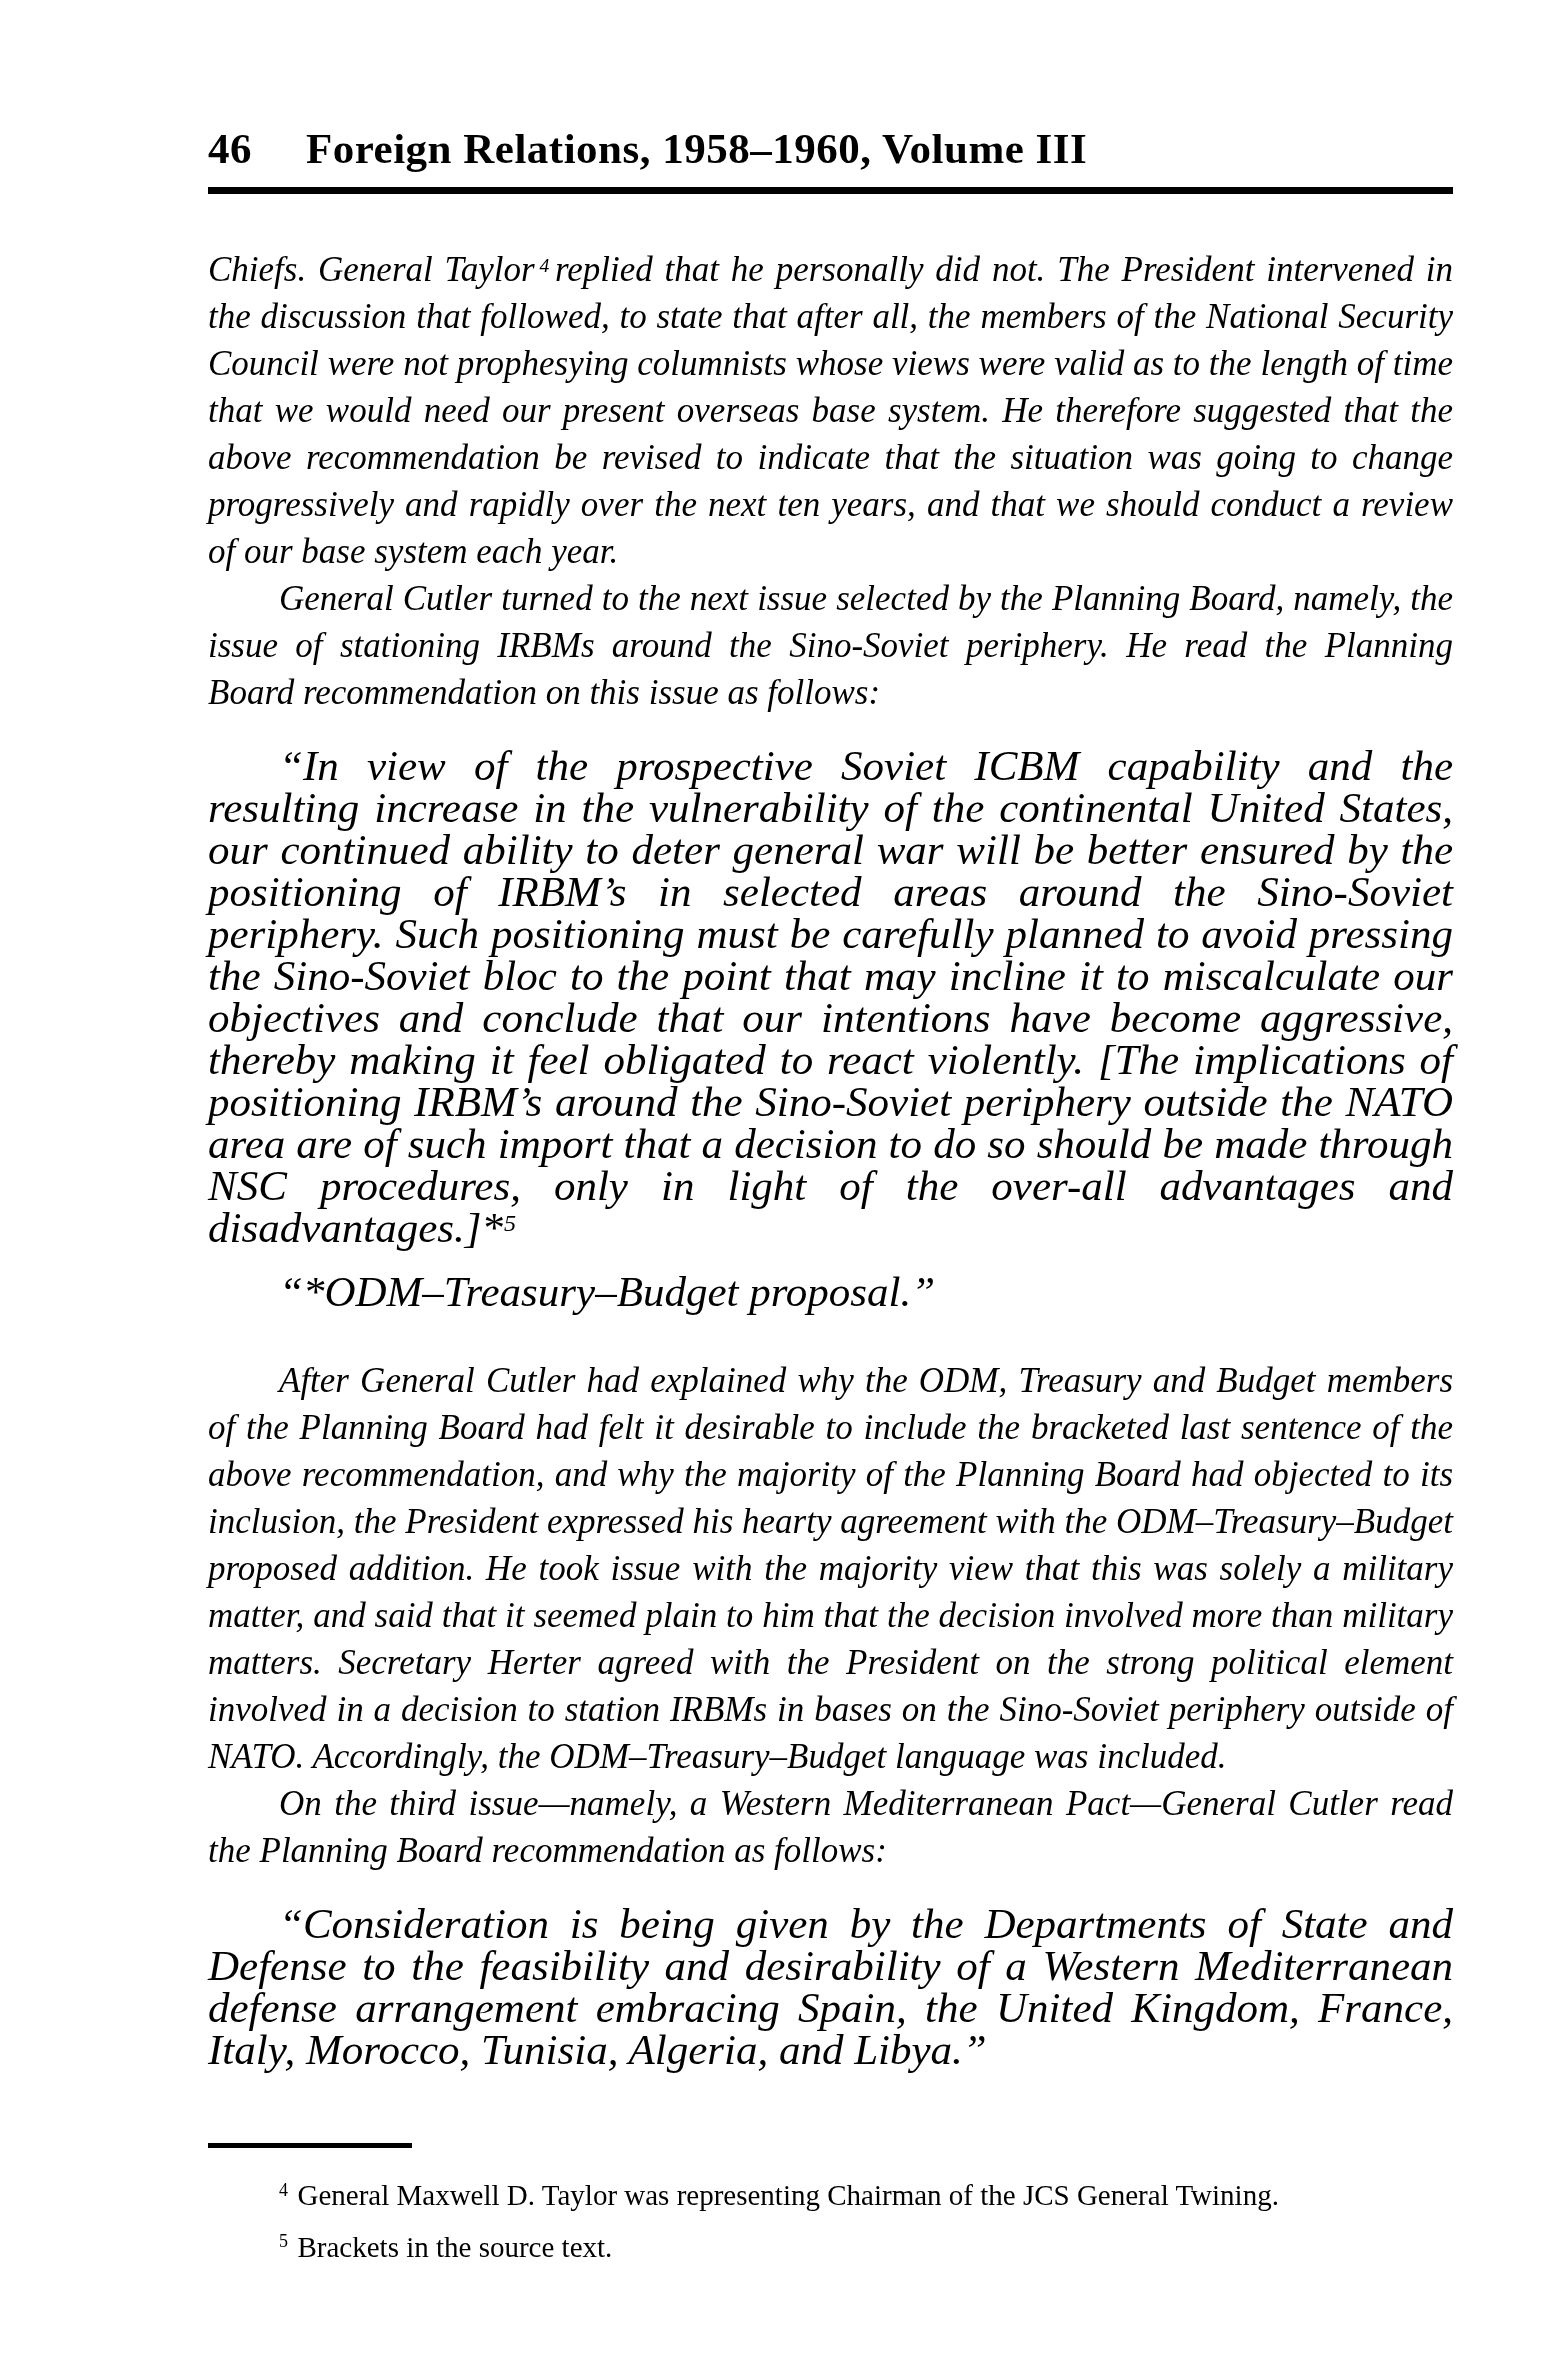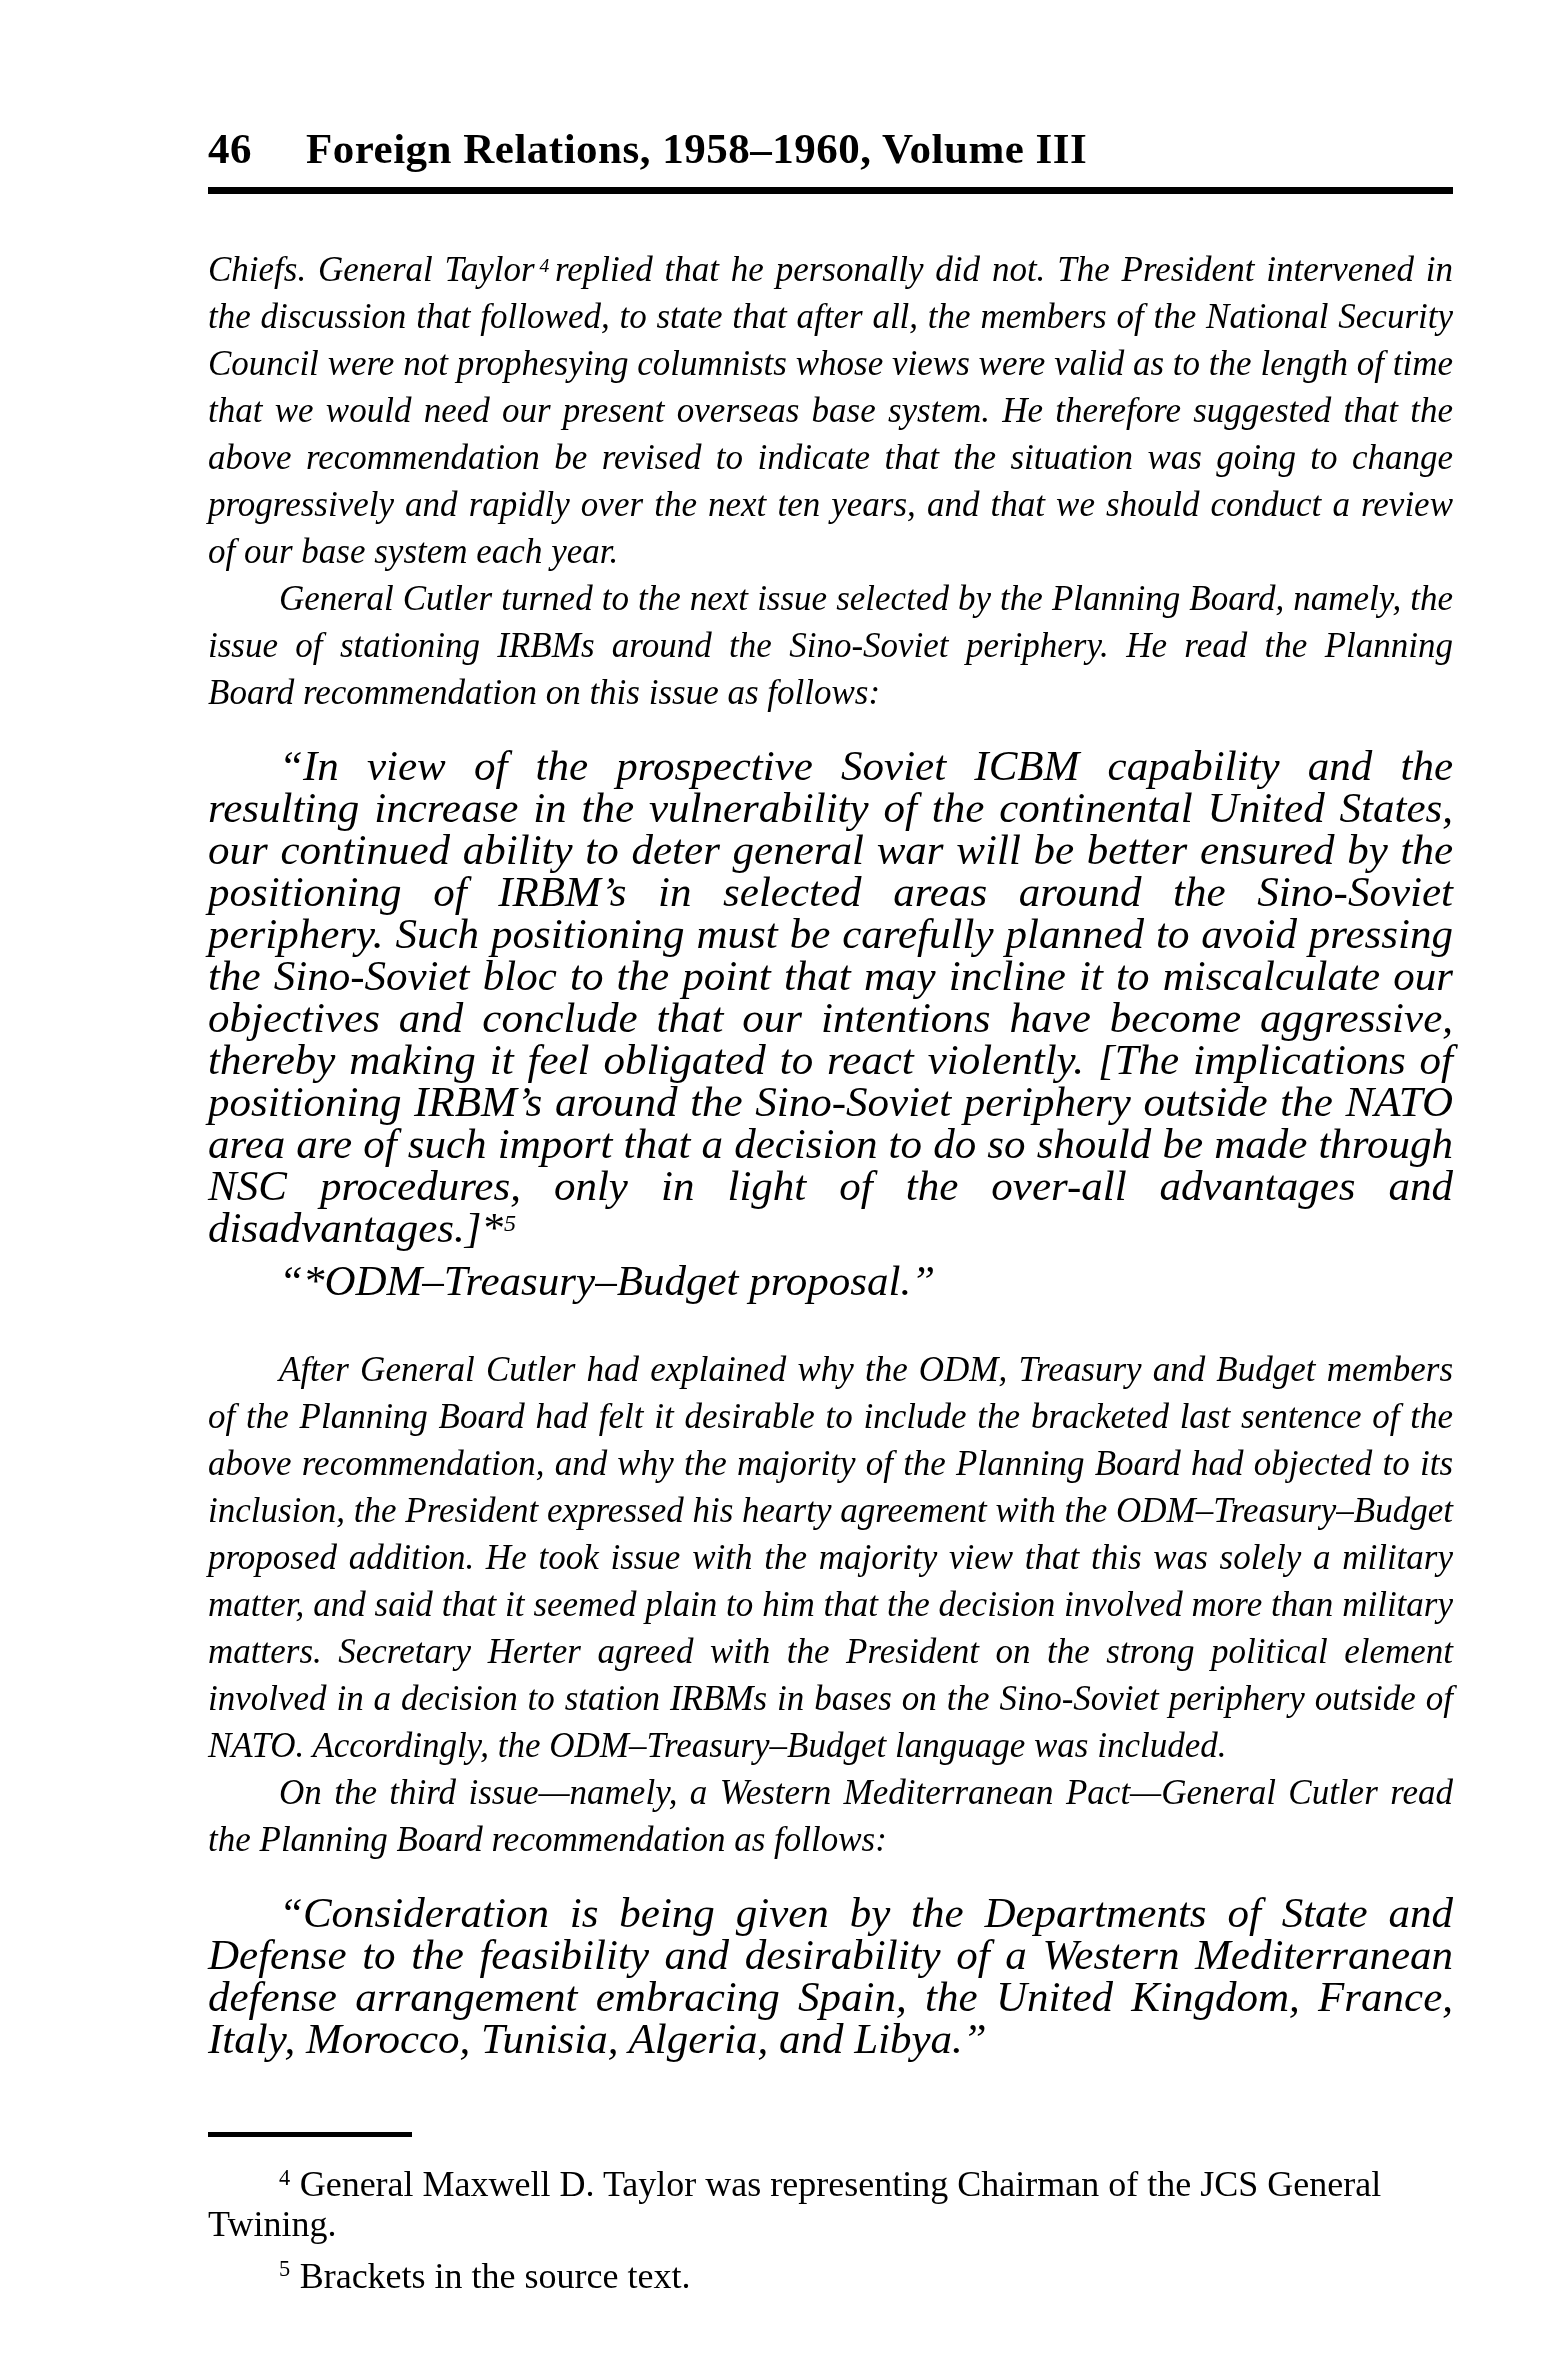--- a/index.html
+++ b/index.html
@@ -52,21 +52,21 @@
     margin-top: 44px;
   }
   .quote {
     margin: 29px 0 0 0;
     font-size: 43px;
     line-height: 42px;
     text-indent: 71px;
     text-align: justify;
   }
   .quote + .quote {
-    margin-top: 11px;
+    margin-top: 22px;
   }
   sup.fnref {
     font-size: 0.56em;
     line-height: 0;
     vertical-align: baseline;
     position: relative;
     top: -0.48em;
     margin: 0 5.7px 0 4.7px;
   }
   sup.fnref.tight {
@@ -75,21 +75,21 @@
   .footnotes {
     margin-top: 72px;
   }
   .fn-rule {
     width: 204px;
     height: 4.7px;
     background: #000000;
   }
   .footnote {
     margin: 27.4px 0 0 0;
-    font-size: 36px;
+    font-size: 29px;
     line-height: 40px;
     text-indent: 71px;
     text-align: left;
   }
   .footnote + .footnote {
     margin-top: 11.4px;
   }
   sup.fn-num {
     font-size: 0.62em;
     line-height: 0;

